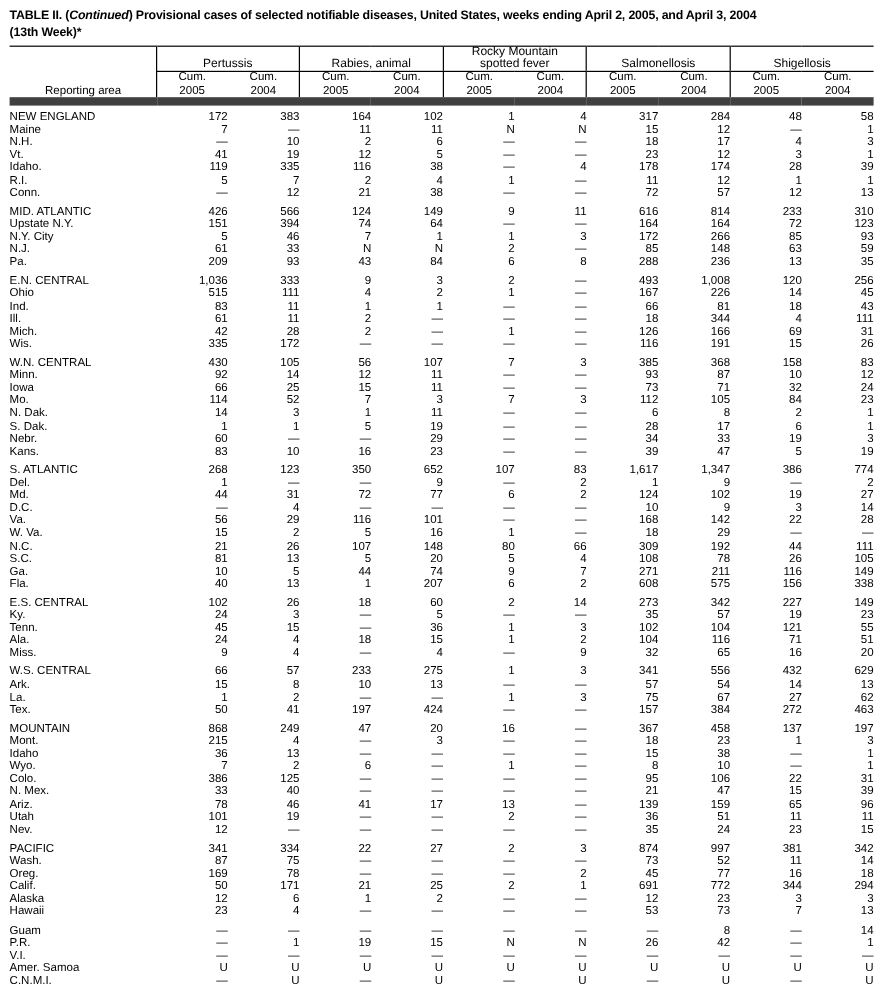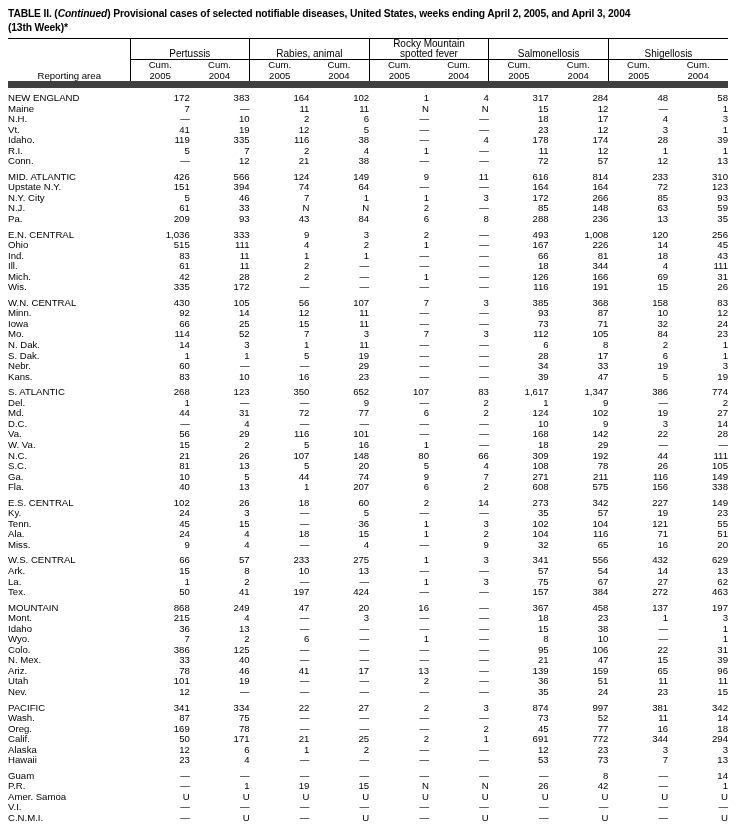--- a/index.html
+++ b/index.html
@@ -998,46 +998,46 @@
           <td class="num ">19</td>
           <td class="num">15</td>
           <td class="num ">N</td>
           <td class="num">N</td>
           <td class="num ">26</td>
           <td class="num">42</td>
           <td class="num ">—</td>
           <td class="num">1</td>
         </tr>
         <tr class="">
+          <td class="area">V.I.</td>
+          <td class="num ">—</td>
+          <td class="num">—</td>
+          <td class="num ">—</td>
+          <td class="num">—</td>
+          <td class="num ">—</td>
+          <td class="num">—</td>
+          <td class="num ">—</td>
+          <td class="num">—</td>
+          <td class="num ">—</td>
+          <td class="num">—</td>
+        </tr>
+        <tr class="">
           <td class="area">Amer. Samoa</td>
           <td class="num ">U</td>
           <td class="num">U</td>
           <td class="num ">U</td>
           <td class="num">U</td>
           <td class="num ">U</td>
           <td class="num">U</td>
           <td class="num ">U</td>
           <td class="num">U</td>
           <td class="num ">U</td>
           <td class="num">U</td>
         </tr>
         <tr class="">
-          <td class="area">V.I.</td>
-          <td class="num ">—</td>
-          <td class="num">—</td>
-          <td class="num ">—</td>
-          <td class="num">—</td>
-          <td class="num ">—</td>
-          <td class="num">—</td>
-          <td class="num ">—</td>
-          <td class="num">—</td>
-          <td class="num ">—</td>
-          <td class="num">—</td>
-        </tr>
-        <tr class="">
           <td class="area">C.N.M.I.</td>
           <td class="num ">—</td>
           <td class="num">U</td>
           <td class="num ">—</td>
           <td class="num">U</td>
           <td class="num ">—</td>
           <td class="num">U</td>
           <td class="num ">—</td>
           <td class="num">U</td>
           <td class="num ">—</td>

